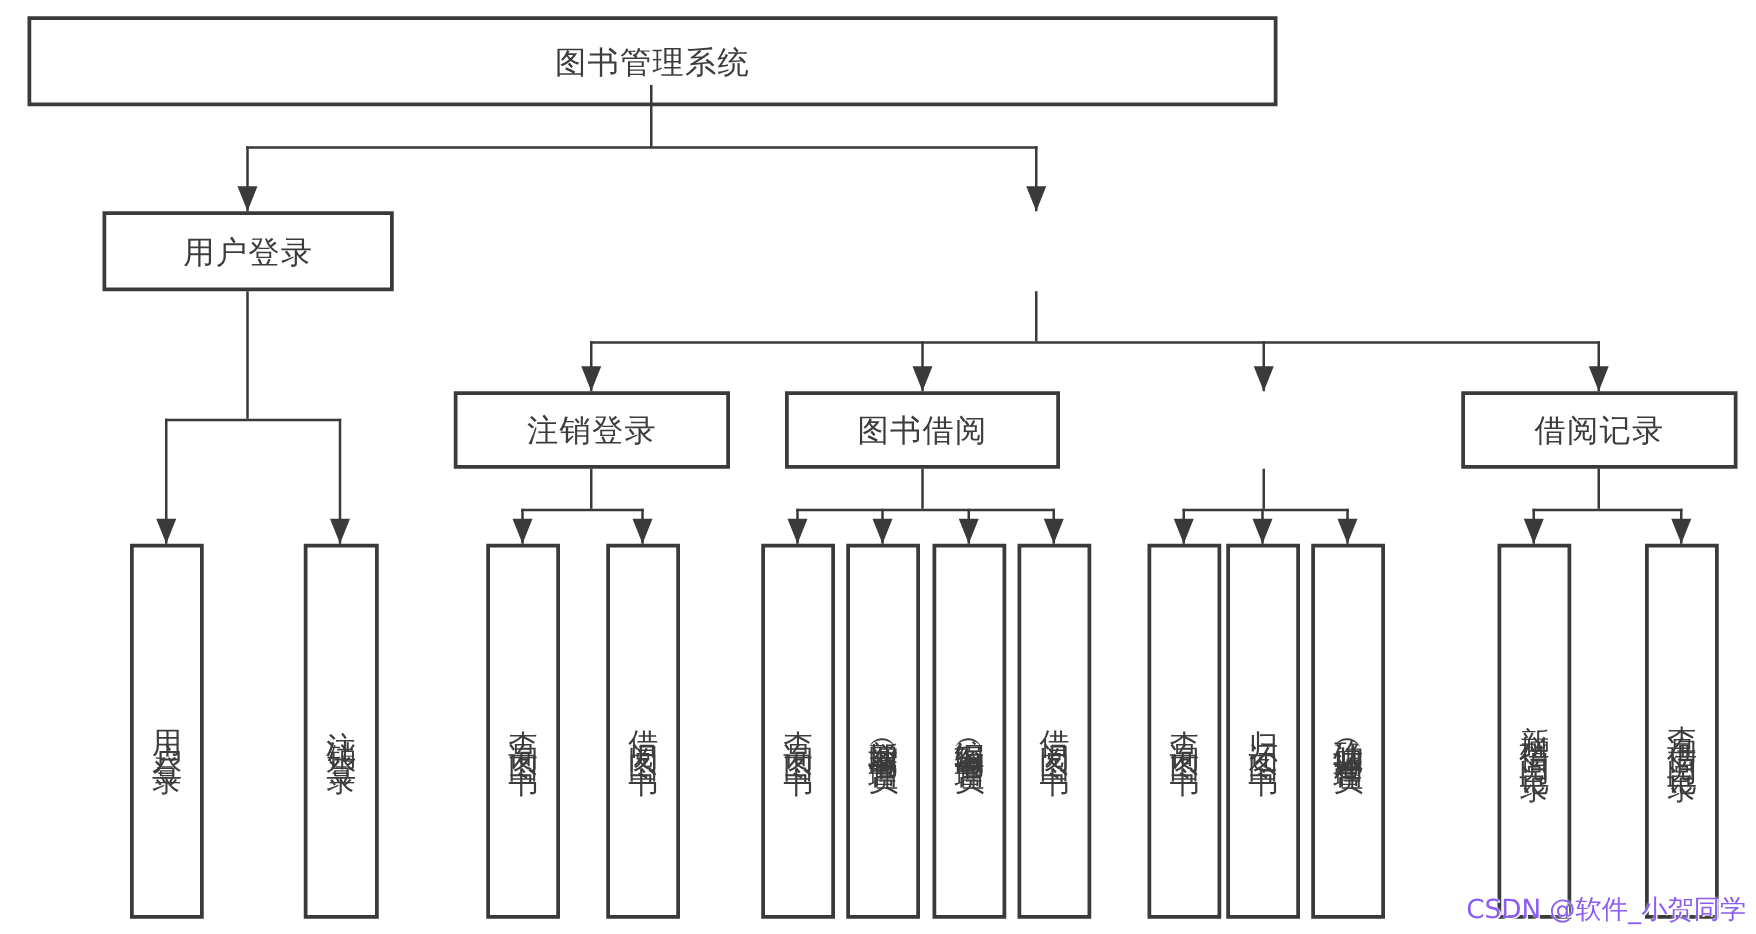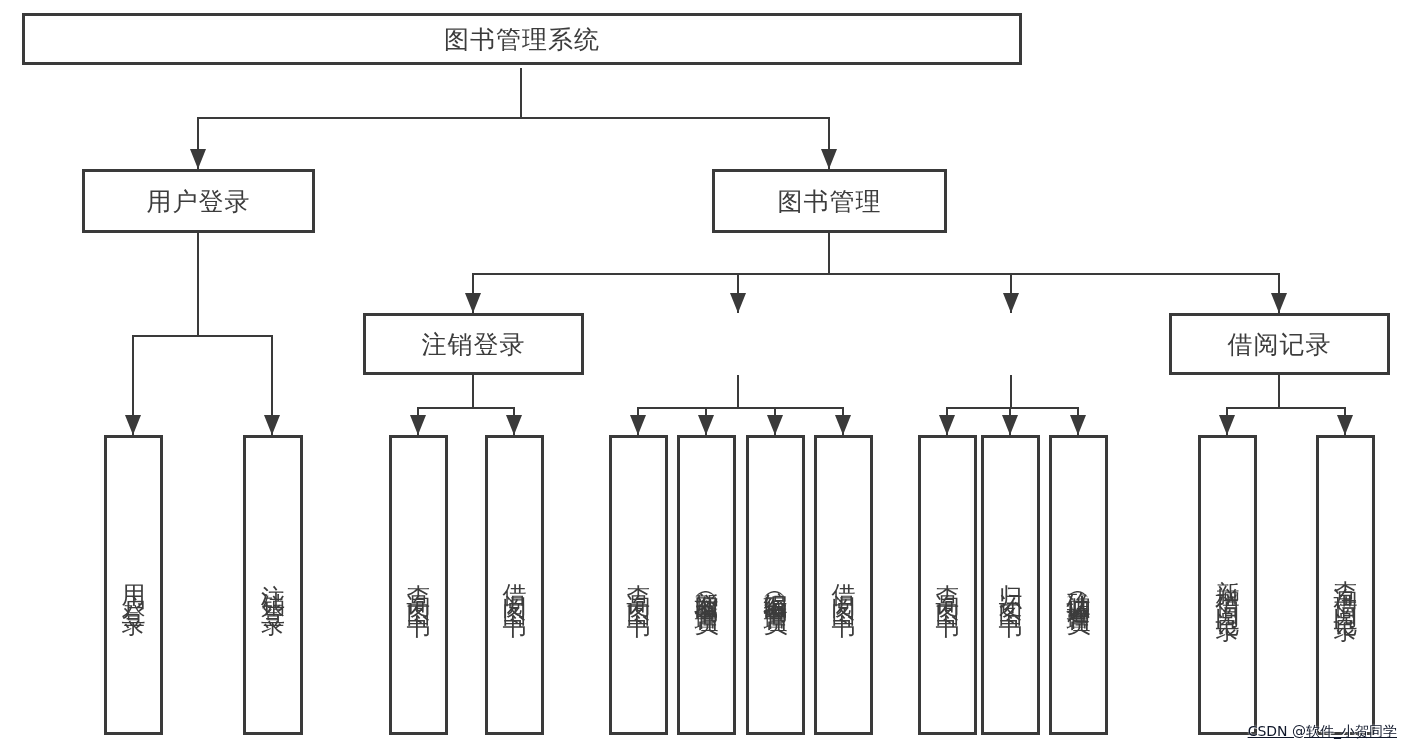--- a/index.html
+++ b/index.html
@@ -21,45 +21,45 @@
   .vbox.v6 span{letter-spacing:8px;}
   .vbox.v9 span{letter-spacing:3px;}
   
   .vl{position:absolute;width:2px;background:#3a3a3a;}
   .hl{position:absolute;height:2px;background:#3a3a3a;}
   .ah{position:absolute;width:0;height:0;
       border-left:8px solid transparent;border-right:8px solid transparent;
       border-top:20px solid #3a3a3a;}
   
   .watermark{
-    position:absolute;right:8px;bottom:6px;font-size:14px;color:#0f172a;
-    text-shadow:0 0 2px #ffffff,1px 1px 0 #ffffff;white-space:nowrap;text-decoration:underline;
+    position:absolute;right:8px;bottom:6px;font-size:21px;color:#8b5cf6;
+    text-shadow:0 0 2px #ffffff,1px 1px 0 #ffffff;white-space:nowrap;
   }
 </style>
 </head>
 <body>
 
 <div class="canvas">
 
-  <div class="box hbox" style="left:22px;top:13px;width:1000px;height:52px">
+  <div class="box hbox" style="left:22px;top:13px;width:1000px;height:72px">
     <span>图书管理系统</span>
   </div>
 
   <div class="box hbox" style="left:82px;top:169px;width:233px;height:64px">
     <span>用户登录</span>
   </div>
 
-  <div class="box hbox" style="left:712px;top:169px;width:235px;height:64px">
-    <span>图书管理</span>
-  </div>
 
   <div class="box hbox" style="left:363px;top:313px;width:221px;height:62px">
     <span>注销登录</span>
   </div>
 
+  <div class="box hbox" style="left:628px;top:313px;width:220px;height:62px">
+    <span>图书借阅</span>
+  </div>
 
 
   <div class="box hbox" style="left:1169px;top:313px;width:221px;height:62px">
     <span>借阅记录</span>
   </div>
 
   <div class="box vbox" style="left:104px;top:435px;width:59px;height:300px">
     <span>用户登录</span>
   </div>
   <div class="box vbox" style="left:243px;top:435px;width:60px;height:300px">

